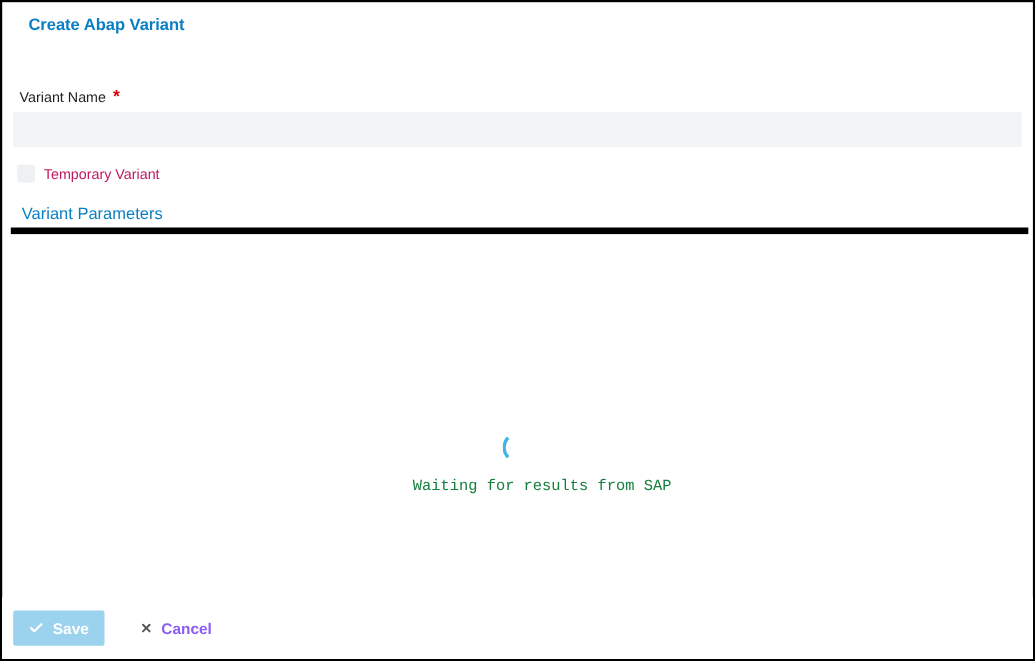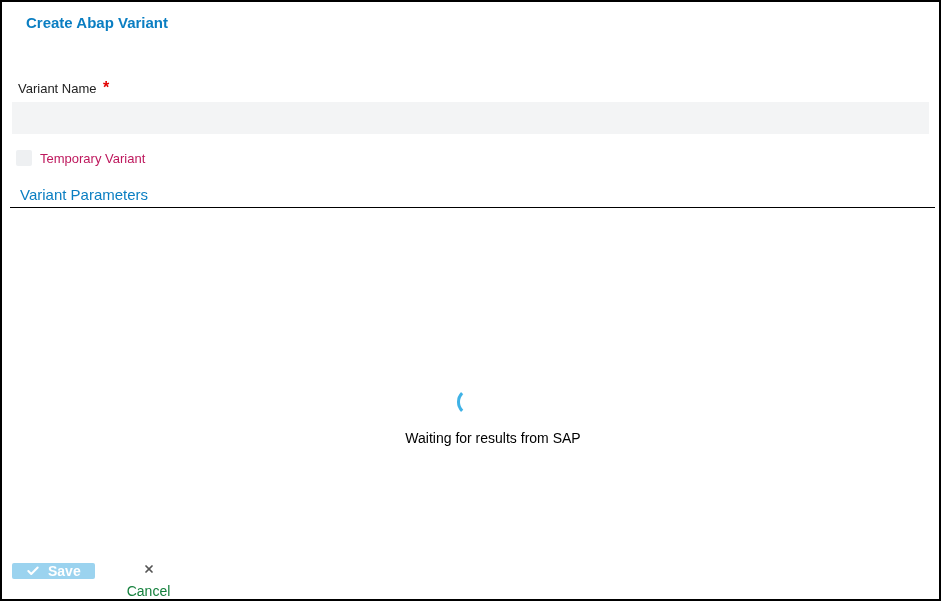--- a/index.html
+++ b/index.html
@@ -82,78 +82,77 @@
     }
     .checkbox-label {
       font-size: 13px;
       color: #be185d;
     }
     .section-header {
       color: #0a7ec2;
       font-size: 15px;
       font-weight: 400;
       padding: 4px 10px 4px 10px;
-      border-bottom: 1px solid #000000;
+      border-bottom: 6px solid #000000;
       margin: 0 4px 0 8px;
     }
     .loading-area {
       text-align: center;
       padding-top: 180px;
     }
     .spinner {
       width: 28px;
       height: 28px;
       margin: 0 auto 14px auto;
       border: 3px solid transparent;
       border-left-color: #3fb2e6;
       border-radius: 50%;
       animation: spin 1s linear infinite;
     }
     @keyframes spin {
       to { transform: rotate(360deg); }
     }
     .loading-text {
-      color: #000000;
+      color: #15803d;
       font-size: 14px;
-      font-family: Liberation Sans, sans-serif;
+      font-family: Liberation Mono, monospace;
       padding-left: 45px;
     }
     .footer {
       position: absolute;
       bottom: 0;
       left: 0;
       width: 100%;
       height: 56px;
       display: flex;
       align-items: center;
       padding: 0 10px;
       gap: 18px;
       background: #fff;
     }
     .btn {
-      height: 16px;
+      height: 32px;
       padding: 0 14px;
       border: none;
       border-radius: 2px;
       font-size: 14px;
       font-weight: 600;
       display: inline-flex;
       align-items: center;
       gap: 8px;
       cursor: pointer;
     }
     .btn-save {
       background: #9bd3ef;
       color: #fff;
     }
     .btn-cancel {
       background: transparent;
-      color: #15803d;
-      font-weight: 400;
-      flex-direction: column;
+      color: #8b5cf6;
+      font-weight: 700;
     }
     .icon-check svg, .icon-x svg {
       display: block;
     }
     
     .inner-height {
       min-height: 600px;
     }
   </style>
 </head>

